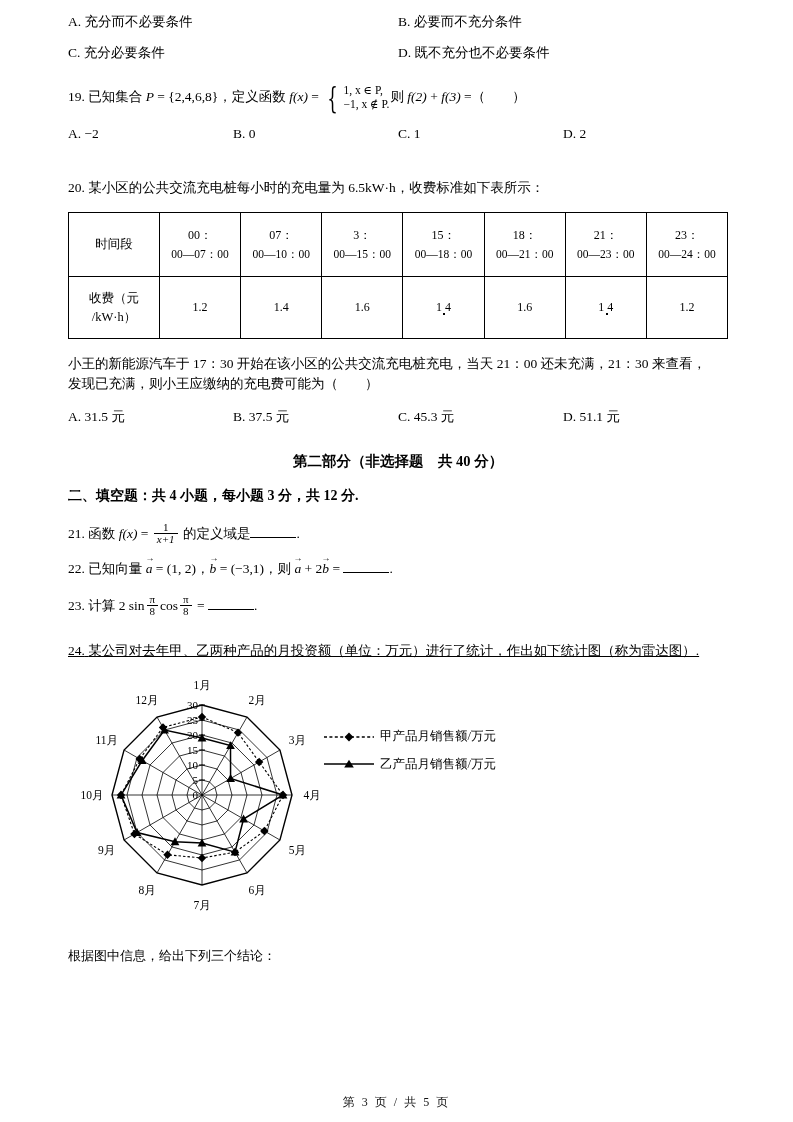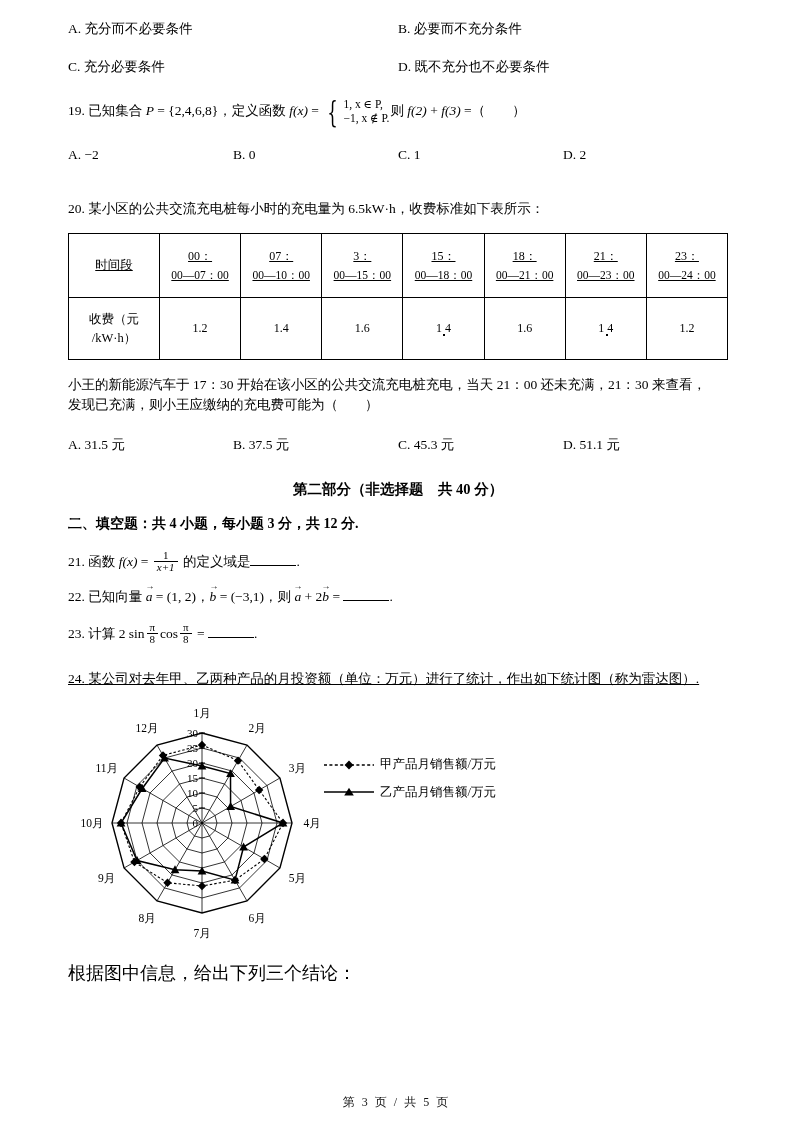--- a/index.html
+++ b/index.html
@@ -9,21 +9,21 @@
     font-family:"Liberation Serif","DejaVu Serif",serif;
     color:#000;
     position:relative;
     overflow:hidden;
   }
   .page{position:absolute;left:0;top:0;width:793px;height:1122px;}
   .content{position:absolute;left:68px;top:0;width:660px;}
 
   .q{font-size:13.5px;line-height:1.5;margin:0;}
   .row-q{margin-top:22px;}
-  .opts{display:flex;margin-top:20px;font-size:13.5px;}
+  .opts{display:flex;margin-top:13px;font-size:13.5px;}
   .opts > span{display:block;}
   .opt-2col > span{width:50%;}
   .opt-4col > span{width:25%;}
 
   .mi{font-style:italic;font-family:"Liberation Serif",serif;}
   .sup{font-size:9px;vertical-align:super;font-style:italic;}
 
   
   .frac{display:inline-block;vertical-align:middle;text-align:center;font-size:11px;line-height:1.05;margin:0 2px;position:relative;top:-1px;}
   .frac .num{display:block;border-bottom:1px solid #000;padding:0 3px;}
@@ -39,35 +39,35 @@
 
   
   table.fee{border-collapse:collapse;width:660px;margin-top:14px;table-layout:fixed;}
   table.fee td{border:1px solid #000;text-align:center;font-size:12px;vertical-align:middle;padding:2px 1px;}
   table.fee td.lbl{font-size:12.5px;line-height:1.45;}
   .c0{width:88px;}
   .tc{line-height:1.6;margin-top:8px;}
   .tc .l1{display:block;}
   .tc .l2{display:block;font-size:11.5px;}
   .r2{height:62px;}
-  .r1{height:64px;text-decoration:underline;}
+  .r1{height:64px;}
   .fee-odd{position:relative;display:inline-block;}
   .fee-odd .dot{position:absolute;left:50%;top:13px;width:2px;height:2px;background:#000;}
   .sec-title{font-weight:bold;font-size:14.5px;margin-top:26px;text-align:center;}
   .sec-sub{font-weight:bold;font-size:14px;margin-top:16px;}
 
   .blank{display:inline-block;border-bottom:1px solid #000;width:46px;height:11px;}
 
   .fig{position:relative;margin-top:10px;height:248px;width:660px;}
   .legend{position:absolute;left:255px;top:52px;font-size:12.5px;line-height:2.2;}
   .legend-row{display:flex;align-items:center;}
   .legend-key{width:52px;height:12px;margin-right:5px;}
 
   .footer{position:absolute;left:0;top:1094px;width:793px;text-align:center;font-size:12px;letter-spacing:2px;color:#111;}
-  .concl{font-size:18px;margin-top:14px;}
+  .concl{font-size:13px;margin-top:28px;}
 </style>
 </head>
 <body>
 
 <div class="page">
 <div class="content">
 
   <div class="opts opt-2col">
     <span>A. 充分而不必要条件</span>
     <span>B. 必要而不充分条件</span>

